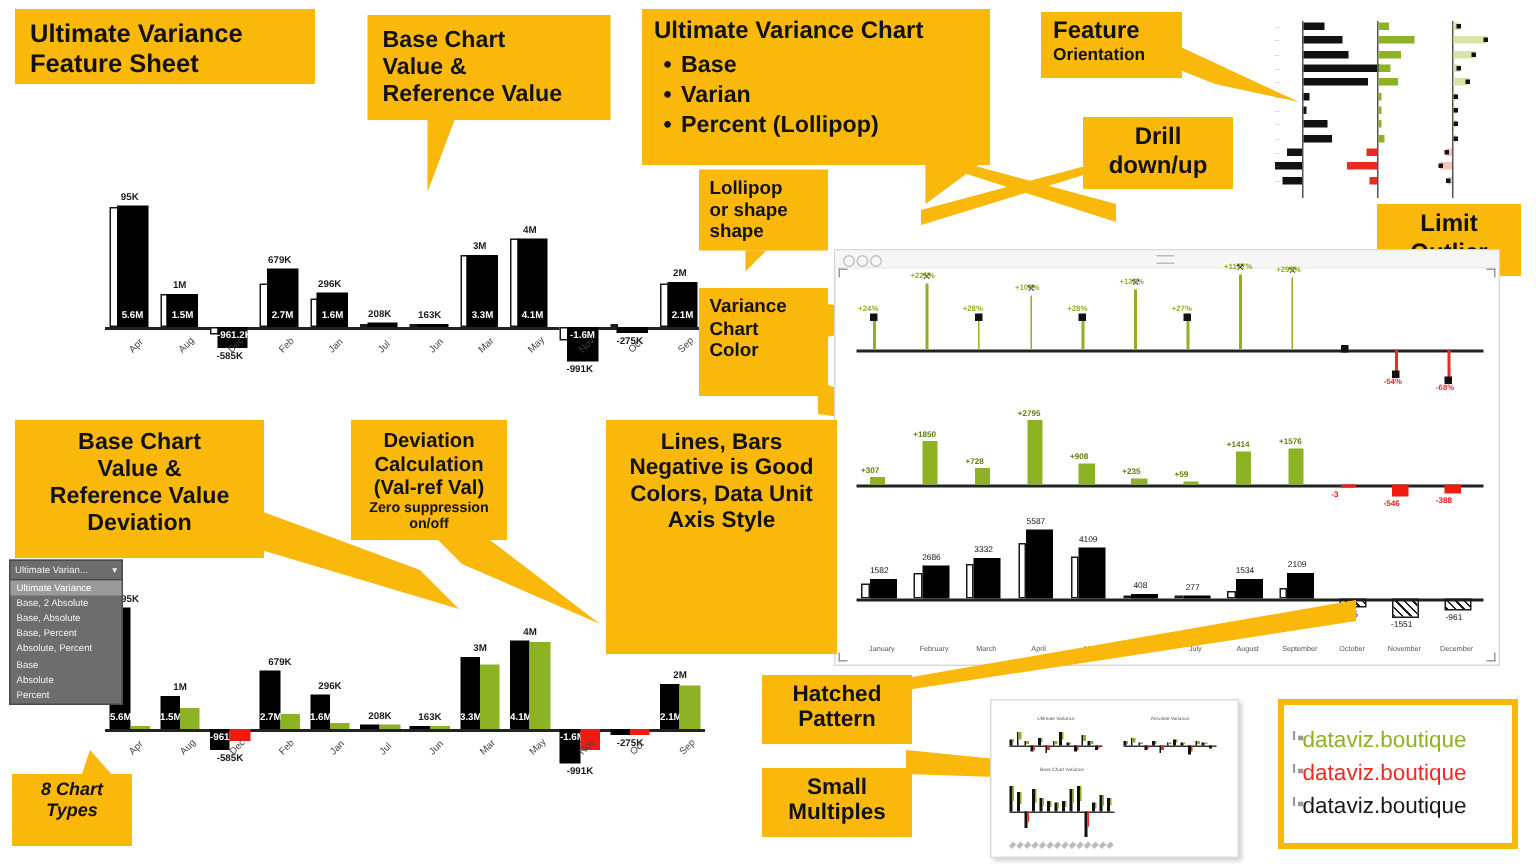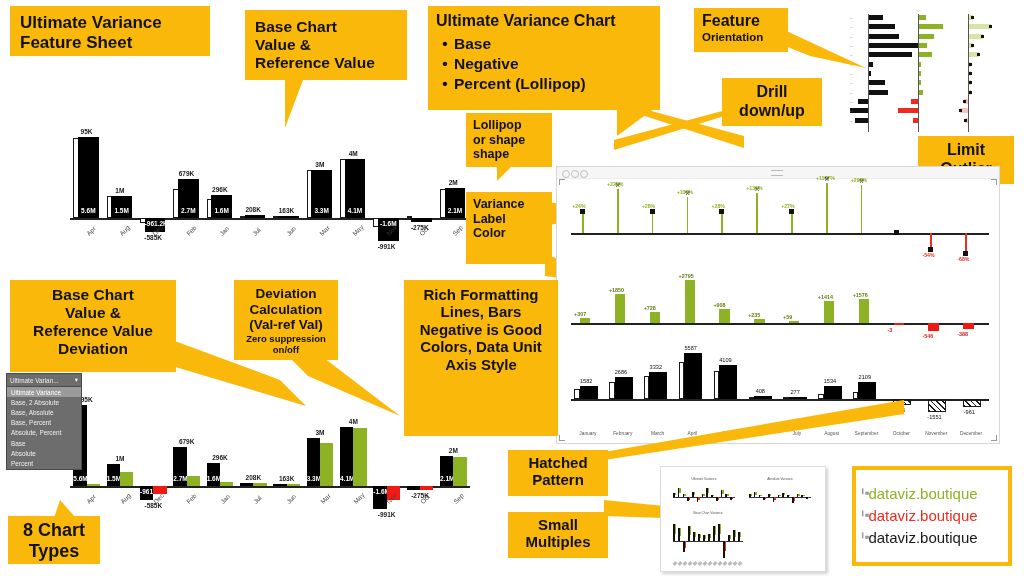--- a/index.html
+++ b/index.html
@@ -160,21 +160,21 @@
 
 <div class="callout" style="left:428px;top:6px;width:232px;height:104px;padding:6px 8px;">
   <div style="font-size:16px;margin-bottom:3px;">Ultimate Variance Chart</div>
   <div style="font-size:15.5px;line-height:1.3;">
     <div style="display:flex;">
         <span style="width:18px;text-align:center;">•</span>
         <span>Base</span>
       </div>
     <div style="display:flex;">
         <span style="width:18px;text-align:center;">•</span>
-        <span>Negative</span>
+        <span>Varian</span>
       </div>
     <div style="display:flex;">
         <span style="width:18px;text-align:center;">•</span>
         <span>Percent (Lollipop)</span>
       </div>
   </div>
 </div>
 
 <div class="tail" style="left:617px;top:108px;border-left:38px solid #FAB80A;border-right:0 solid transparent;border-bottom:28px solid transparent;"></div>
 <div class="abs" style="left:620px;top:108px;width:124px;height:42px;overflow:hidden;">
@@ -215,21 +215,21 @@
 
 <div class="callout" style="left:466px;top:113px;width:86px;height:54px;font-size:12.5px;padding:5px 7px;">
     <div>Lollipop</div>
     <div>or shape</div>
     <div>shape</div>
   </div>
 <div class="tail" style="left:497px;top:167px;border-left:14px solid #FAB80A;border-right:10px solid transparent;border-bottom:14px solid transparent;"></div>
 
 <div class="callout" style="left:466px;top:192px;width:86px;height:72px;font-size:12.5px;padding:5px 7px;">
     <div>Variance</div>
-    <div>Label</div>
+    <div>Chart</div>
     <div>Color</div>
   </div>
 <div class="abs" style="left:545px;top:196px;width:100px;height:96px;overflow:hidden;">
   <svg width="100" height="96" viewBox="0 0 100 96">
       <polygon points="0,6 76,14 0,30" fill="#FAB80A"></polygon>
       <polygon points="0,58 90,92 0,80" fill="#FAB80A"></polygon>
     </svg>
 </div>
 
 <div id="center-panel">
@@ -448,21 +448,20 @@
       <div>on/off</div>
     </div>
 </div>
 <div class="abs" style="left:290px;top:358px;width:110px;height:62px;overflow:hidden;">
   <svg width="110" height="62" viewBox="0 0 110 62">
       <polygon points="0,0 34,0 110,58 18,18" fill="#FAB80A"></polygon>
     </svg>
 </div>
 
 <div class="callout ctr" style="left:404px;top:280px;width:154px;height:156px;font-size:15px;padding-top:6px;">
-    <div>Rich Formatting</div>
     <div>Lines, Bars</div>
     <div>Negative is Good</div>
     <div>Colors, Data Unit</div>
     <div>Axis Style</div>
   </div>
 
 <div class="abs" id="bottom-chart" style="left:70px;top:378px;width:400px;height:180px;">
     <div class="axis" style="top: 108px;"></div>
     <div class="bar" style="left:3.333333333333334px;top:26.80000000000001px;width:13.333333333333336px;height:81.19999999999999px;"></div>
     <div class="lbl inbar" style="left:3.333333333333334px;top:97px;width:13.333333333333336px;">5.6M</div>
@@ -531,21 +530,21 @@
   <div class="dd-item sel">Ultimate Variance</div>
   <div class="dd-item">Base, 2 Absolute</div>
   <div class="dd-item">Base, Absolute</div>
   <div class="dd-item">Base, Percent</div>
   <div class="dd-item">Absolute, Percent</div>
   <div class="dd-item">Base</div>
   <div class="dd-item">Absolute</div>
   <div class="dd-item">Percent</div>
 </div>
 
-<div class="callout ctr" style="left:8px;top:516px;width:92px;height:48px;font-size:18px;padding-top:4px;">
+<div class="callout ctr" style="left:8px;top:516px;width:80px;height:48px;font-size:12px;padding-top:4px;font-style:italic;">
     <div>8 Chart</div>
     <div>Types</div>
   </div>
 <div class="tail" style="left:54px;top:500px;border-bottom:18px solid #FAB80A;border-left:6px solid transparent;border-right:16px solid transparent;"></div>
 
 <div class="callout ctr" style="left:508px;top:450px;width:100px;height:46px;font-size:15px;padding-top:4px;">
     <div>Hatched</div>
     <div>Pattern</div>
   </div>
 <div class="abs" style="left:604px;top:396px;width:300px;height:64px;overflow:hidden;">

